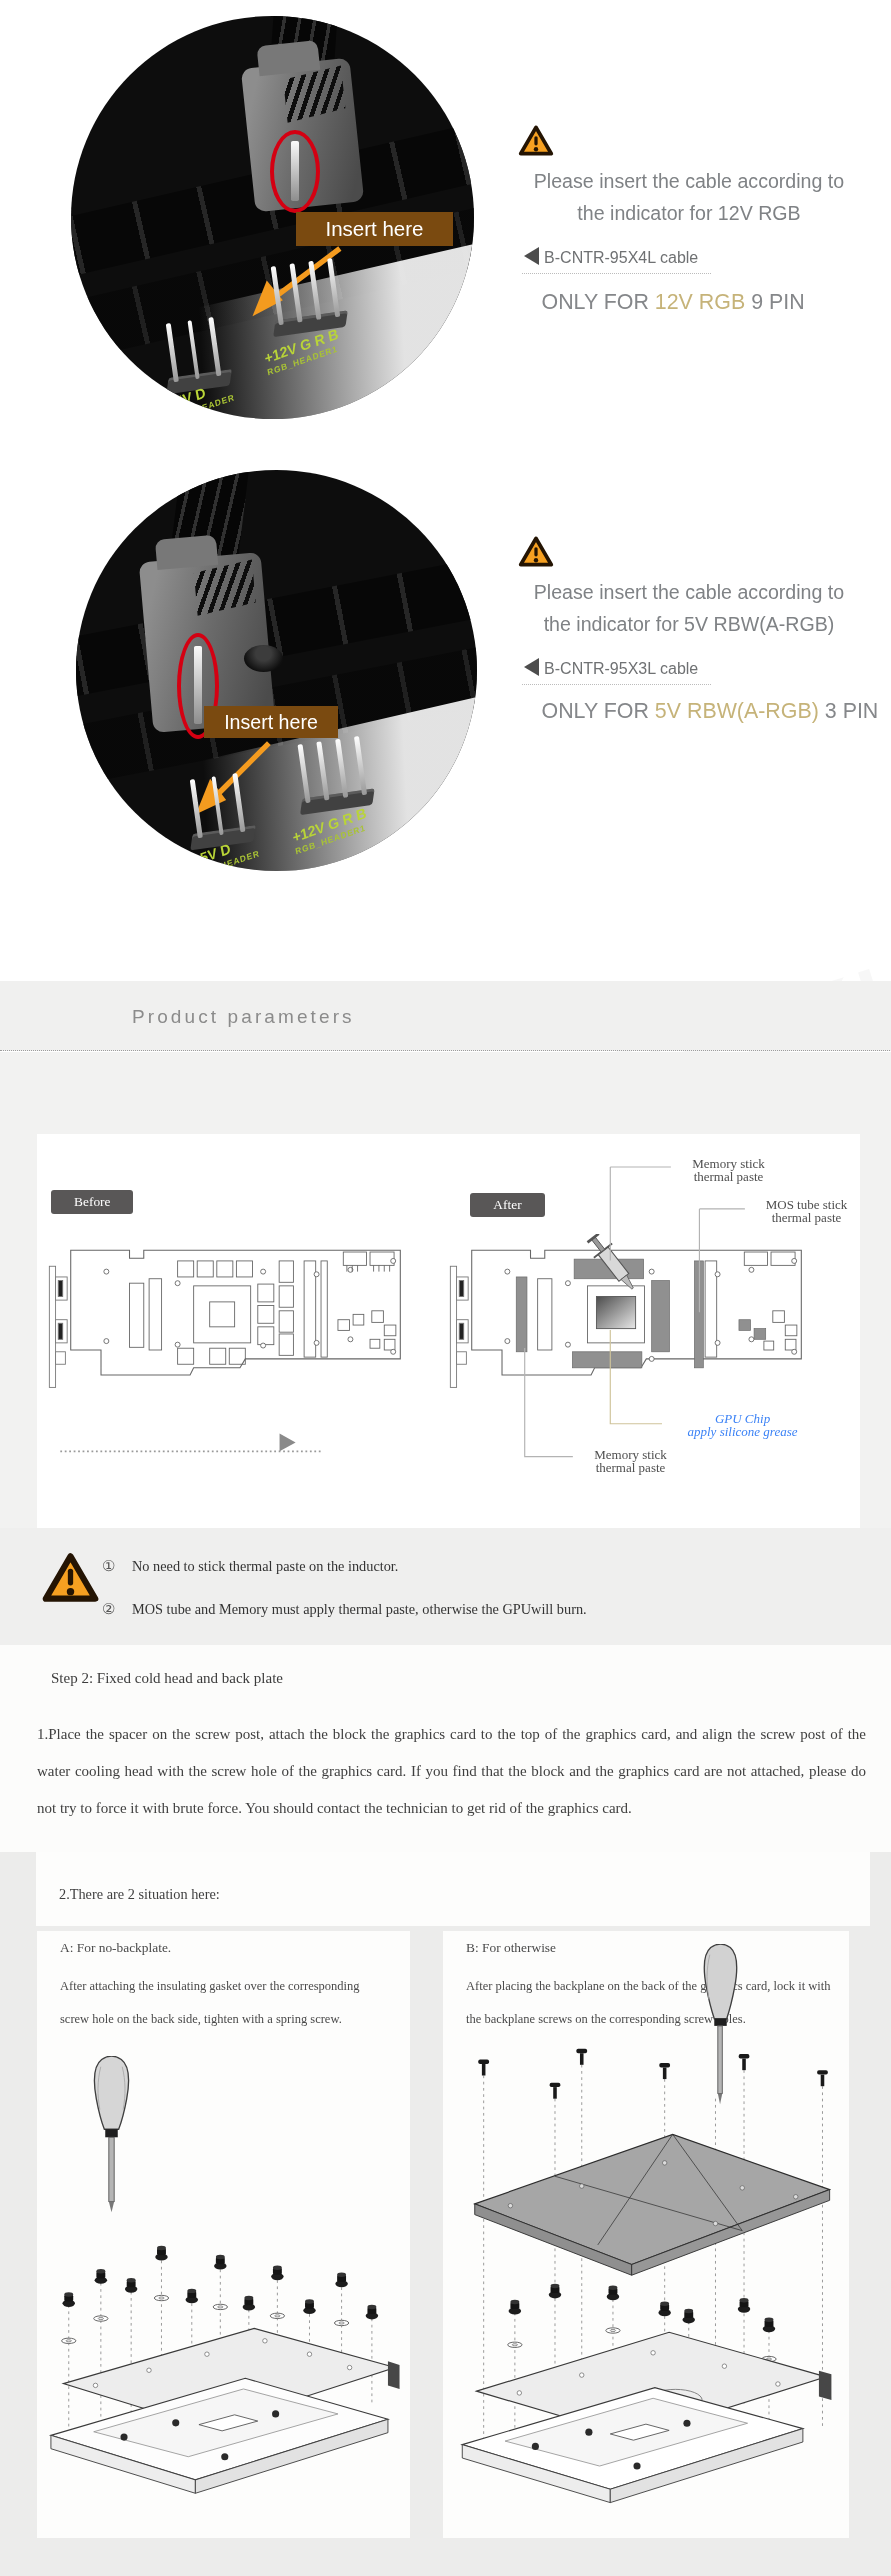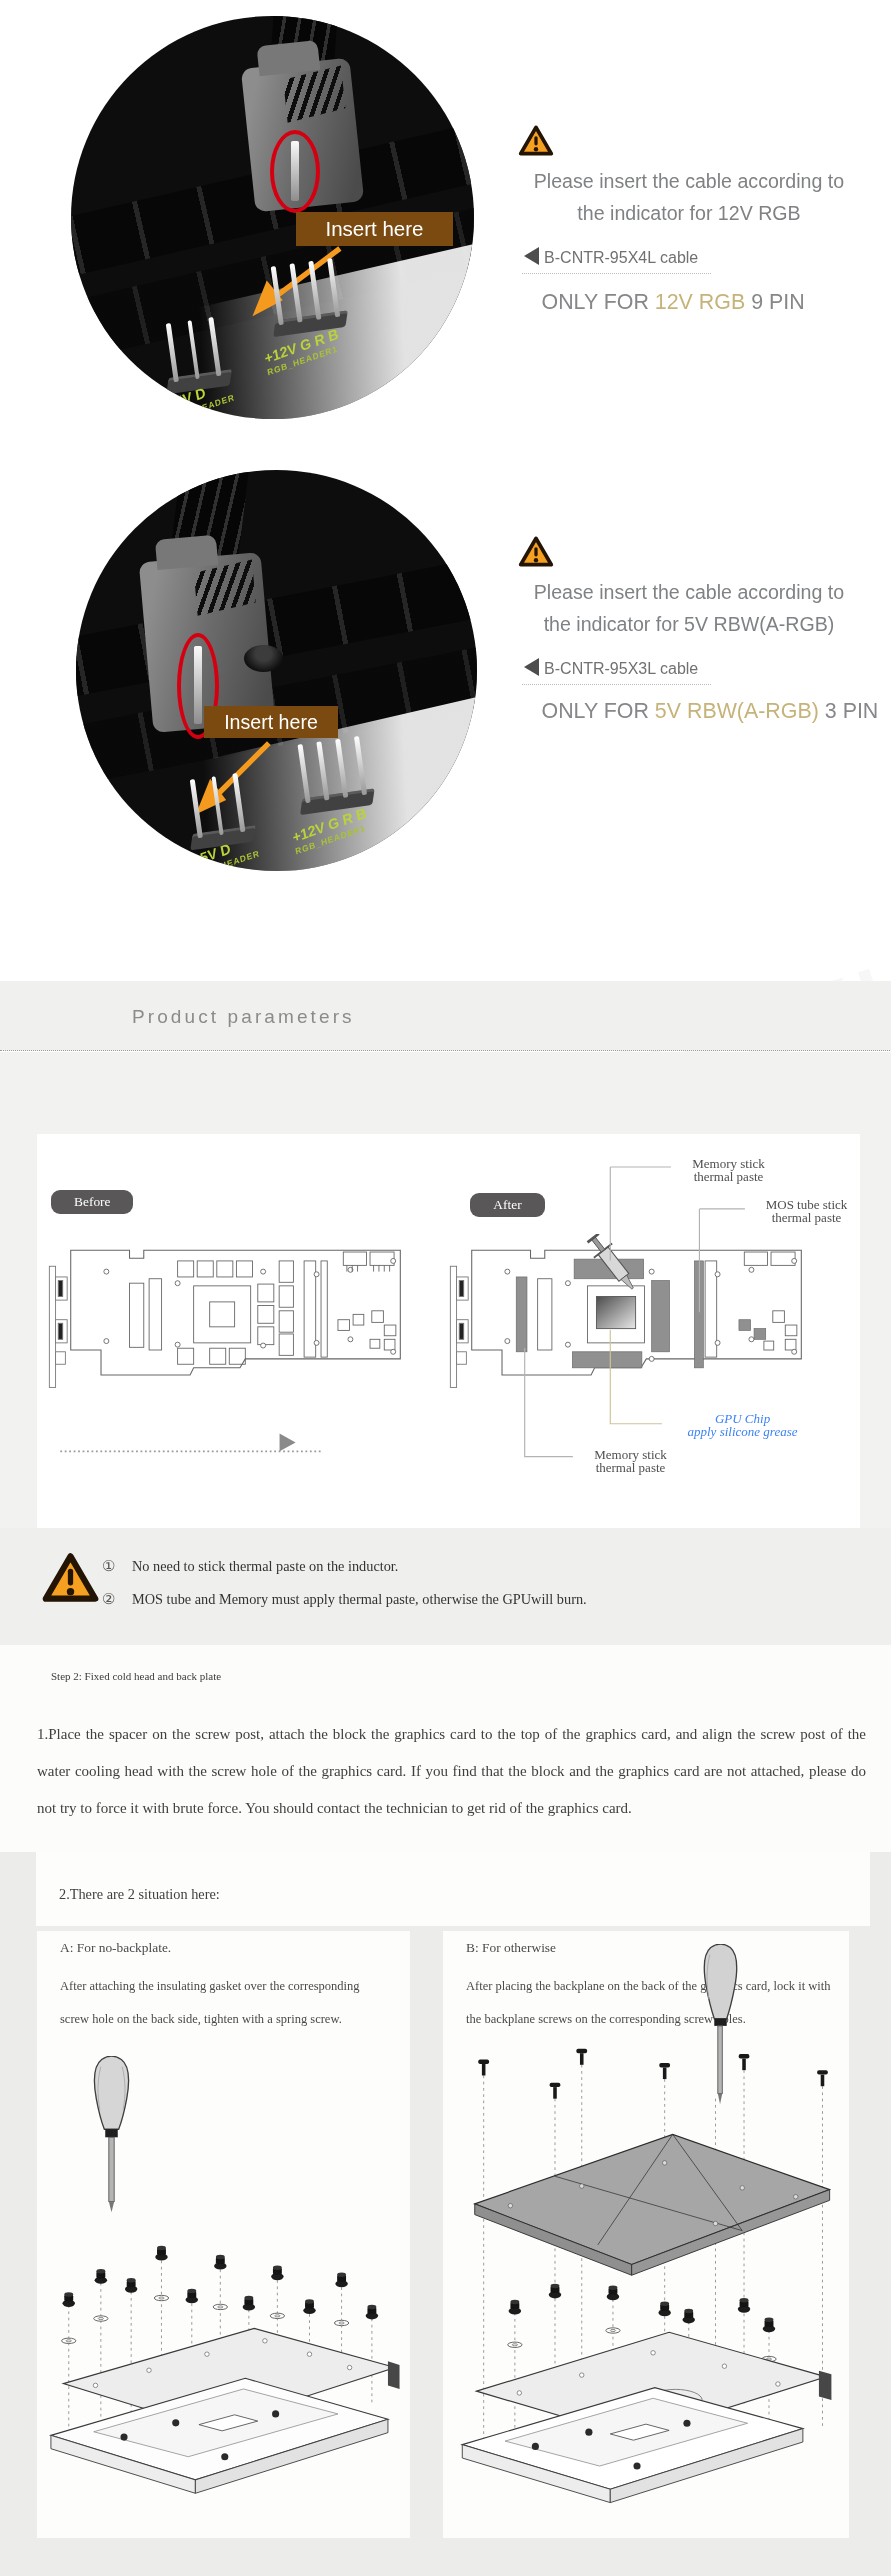--- a/index.html
+++ b/index.html
@@ -77,44 +77,44 @@
   
   .band { position:absolute; left:0; top:981px; width:892px; height:70px; background:#f0f0ef;
           border-bottom:1.8px dotted #9c9c9c; box-sizing:border-box; }
   .band-h { position:absolute; left:132px; top:25px; font-size:19px; letter-spacing:3.1px; color:#8b8b8b; }
 
   .zone-step1 { position:absolute; left:0; top:1052px; width:892px; height:476px; background:#f2f2f1; }
   .step1-title { position:absolute; left:89px; top:1075px; font-size:18px; color:#4e4e4e; }
 
   .diagram-card { position:absolute; left:37px; top:1134px; width:823px; height:394px; background:#ffffff; }
   .pill { position:absolute; background:#595757; color:#fff; font-family:"Liberation Serif",serif;
-          font-size:13.4px; text-align:center; line-height:24px; height:24px; border-radius:9px; }
+          font-size:13.4px; text-align:center; line-height:24px; height:24px; border-radius:3px; }
   .pill-before { left:14.3px; top:56px; width:82px; }
   .pill-after  { left:433px; top:59px; width:75px; }
   .pcb-svg { position:absolute; top:100px; width:367px; height:183px; }
   .pcb-before { left:7.1px; } .pcb-after { left:408px; }
   .leader-svg { position:absolute; left:0; top:0; width:823px; height:394px; }
   .ann { position:absolute; font-family:"Liberation Serif",serif; font-size:13px; line-height:13.4px;
          color:#4f4f4f; text-align:center; }
   .ann-tan { color:#3b82f6;font-style:italic; }
   .ann-mem-top { left:636px; top:23px; width:111px; }
   .ann-mos { left:710px; top:64px; width:119px; }
   .ann-gpu { left:627px; top:278px; width:157px; }
   .ann-mem-bot { left:538px; top:314px; width:111px; }
 
   
   .note-strip { position:absolute; left:0; top:1528px; width:892px; height:117px; background:#efefee; }
   .note-tri { position:absolute; left:41px; top:23px; width:59px; height:53px; }
   .note-row { position:absolute; left:102px; font-family:Liberation Serif, serif; font-size:14.3px; color:#333; }
-  .note-r1 { top:29px; } .note-r2 { top:62px; }
+  .note-r1 { top:29px; } .note-r2 { top:72px; }
   .note-num { display:inline-block; width:30px; color:#555; font-size:15px; }
 
   
   .zone-step2 { position:absolute; left:0; top:1645px; width:892px; height:207px; background:#fcfcfb; }
-  .step2-title { position:absolute; left:51px; top:25px; font-size:11px; color:#3c3c3c;text-align:right; }
+  .step2-title { position:absolute; left:51px; top:25px; font-size:15px; color:#3c3c3c;text-align:right; }
   .step2-para { position:absolute; left:37px; top:71px; width:829px; font-size:15px; line-height:37px;
                 color:#3f3f3f; text-align:justify; }
 
   
   .zone-bottom { position:absolute; left:0; top:1852px; width:892px; height:724px; background:#ececeb; }
   .intro-band { position:absolute; left:36px; top:0; width:834px; height:74px; background:#fdfdfc; }
   .intro-text { position:absolute; left:23px; top:34px; font-size:14.3px; color:#3f3f3f; }
   .sit-card { position:absolute; top:79px; height:607px; background:#fdfdfc; }
   .cardA { left:37px;  width:373px; }
   .cardB { left:443px; width:406px; }

